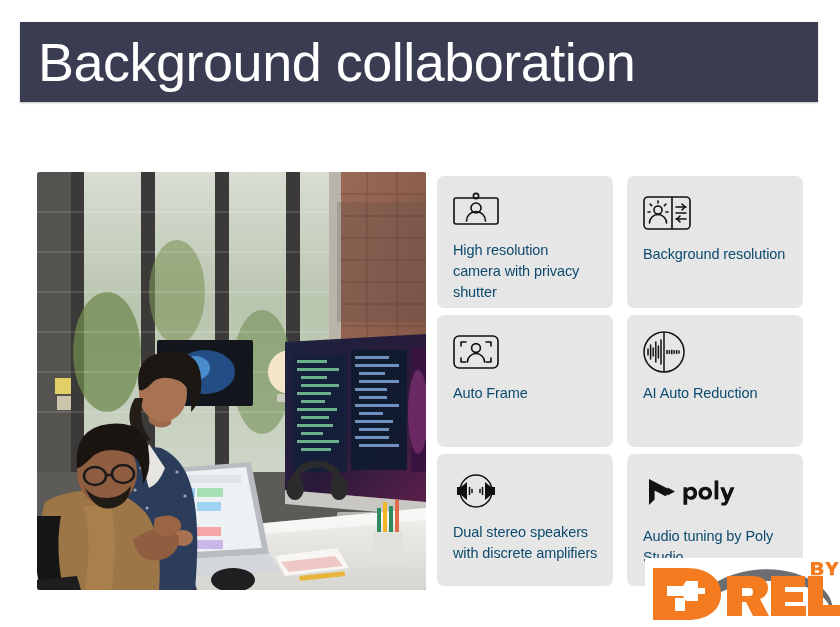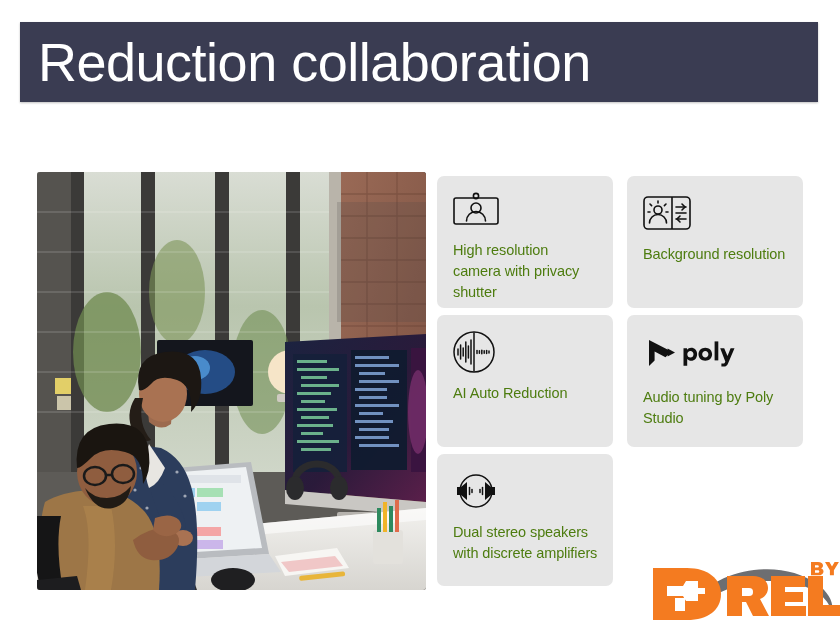--- a/index.html
+++ b/index.html
@@ -76,21 +76,21 @@
     align-items: flex-start;
   }
   .card-icon {
     height: 42px;
     display: flex;
     align-items: center;
     margin-bottom: 10px;
   }
   .card-icon svg { display: block; }
   .card-label {
-    color: #4d7c0f;
+    color: #0c4a6e;
     font-size: 14.5px;
     line-height: 21px;
     font-weight: 400;
     letter-spacing: -0.1px;
   }
   .card.brand .card-icon { height: 44px; margin-bottom: 12px; }
 
   
   .watermark {
     position: absolute;
@@ -103,21 +103,21 @@
     overflow: hidden;
   }
   .watermark svg { display: block; }
 </style>
 </head>
 <body>
 
 <div id="page">
 
   <div class="header-banner">
-    <div class="header-title">Reduction collaboration</div>
+    <div class="header-title">Background collaboration</div>
   </div>
 
   <div class="photo">
     <svg viewBox="0 0 389 418" preserveAspectRatio="xMidYMid slice">
       <defs>
         <linearGradient id="winGlass" x1="0" y1="0" x2="0" y2="1">
           <stop offset="0%" stop-color="#d9ddd4"></stop>
           <stop offset="45%" stop-color="#b9c5ae"></stop>
           <stop offset="100%" stop-color="#cfd6c8"></stop>
         </linearGradient>
@@ -371,20 +371,36 @@
             <line x1="33" y1="18" x2="43" y2="18"></line>
             <line x1="33" y1="24" x2="43" y2="24"></line>
             <path d="M39 9 l3 3 l-3 3"></path>
             <path d="M37 21 l-3 3 l3 3"></path>
           </g>
         </svg>
       </div>
       <div class="card-label">Background resolution</div>
     </div>
 
+    <div class="card">
+      <div class="card-icon">
+        <svg width="46" height="34" viewBox="0 0 46 34" fill="none" stroke="#111111" stroke-width="1.6">
+          <rect x="1" y="1" width="44" height="32" rx="5"></rect>
+          <g stroke-linecap="round" stroke-linejoin="round">
+            <path d="M8 11 v-4 h5"></path>
+            <path d="M38 11 v-4 h-5"></path>
+            <path d="M8 23 v4 h5"></path>
+            <path d="M38 23 v4 h-5"></path>
+          </g>
+          <circle cx="23" cy="13" r="4.4"></circle>
+          <path d="M14.5 27 a8.5 8.5 0 0 1 17 0" stroke-linecap="round"></path>
+        </svg>
+      </div>
+      <div class="card-label">Auto Frame</div>
+    </div>
 
     <div class="card">
       <div class="card-icon">
         <svg width="42" height="42" viewBox="0 0 42 42" fill="none" stroke="#111111" stroke-width="1.5">
           <circle cx="21" cy="21" r="20"></circle>
           <line x1="21" y1="1.4" x2="21" y2="40.6"></line>
           <g stroke-linecap="round" stroke-width="1.5">
             <line x1="5" y1="18" x2="5" y2="24"></line>
             <line x1="7.6" y1="14" x2="7.6" y2="28"></line>
             <line x1="10.2" y1="17" x2="10.2" y2="25"></line>
@@ -398,55 +414,55 @@
             <line x1="28.8" y1="19.2" x2="28.8" y2="22.8"></line>
             <line x1="31.2" y1="19.8" x2="31.2" y2="22.2"></line>
             <line x1="33.6" y1="19.4" x2="33.6" y2="22.6"></line>
             <line x1="36" y1="20" x2="36" y2="22"></line>
           </g>
         </svg>
       </div>
       <div class="card-label">AI Auto Reduction</div>
     </div>
 
+    <div class="card">
+      <div class="card-icon">
+        <svg width="46" height="40" viewBox="0 0 46 40" fill="none" stroke="#111111" stroke-width="1.5">
+          <circle cx="23" cy="20" r="16"></circle>
+          <g fill="#111111" stroke="none">
+            <path d="M4 16 l0 8 l4 0 l6 5 l0 -18 l-6 5 z"></path>
+            <path d="M42 16 l0 8 l-4 0 l-6 5 l0 -18 l6 5 z"></path>
+          </g>
+          <g stroke-linecap="round">
+            <line x1="16.5" y1="16.5" x2="16.5" y2="23.5"></line>
+            <line x1="19" y1="18.5" x2="19" y2="21.5"></line>
+            <line x1="29.5" y1="16.5" x2="29.5" y2="23.5"></line>
+            <line x1="27" y1="18.5" x2="27" y2="21.5"></line>
+          </g>
+        </svg>
+      </div>
+      <div class="card-label">Dual stereo speakers with discrete amplifiers</div>
+    </div>
+
     <div class="card brand">
       <div class="card-icon">
         <svg width="108" height="30" viewBox="0 0 108 30" fill="#111111">
           <path d="M6 2 L6 28 L11.6 22.6 L11.6 13.5 L22.5 19.2 L28.4 13.4 L6 2 Z"></path>
           <path d="M24.6 10.6 L32 14.6 L24.6 18.4 Z"></path>
           <g>
             <path d="M40.5 10.2 h3.5 v1.6 c1.0 -1.3 2.5 -2.0 4.2 -2.0 c3.4 0 5.9 2.7 5.9 6.4 c0 3.8 -2.5 6.5 -5.9 6.5 c-1.6 0 -3.0 -0.6 -4.0 -1.8 v6.9 h-3.7 V10.2 Z M47.4 19.5 c1.8 0 3.1 -1.3 3.1 -3.3 c0 -1.9 -1.3 -3.2 -3.1 -3.2 c-1.8 0 -3.1 1.3 -3.1 3.2 c0 2.0 1.3 3.3 3.1 3.3 Z"></path>
             <path d="M62.3 9.8 c3.9 0 6.8 2.8 6.8 6.5 c0 3.7 -2.9 6.5 -6.8 6.5 c-3.9 0 -6.8 -2.8 -6.8 -6.5 c0 -3.7 2.9 -6.5 6.8 -6.5 Z M62.3 19.5 c1.8 0 3.1 -1.4 3.1 -3.2 c0 -1.9 -1.3 -3.2 -3.1 -3.2 c-1.8 0 -3.1 1.4 -3.1 3.2 c0 1.8 1.3 3.2 3.1 3.2 Z"></path>
             <path d="M71.6 3.4 h3.7 v19.0 h-3.7 V3.4 Z"></path>
             <path d="M77.2 10.2 h4.0 l3.3 7.9 l3.1 -7.9 h3.9 l-6.6 15.6 c-0.8 1.9 -2.0 2.8 -3.9 2.8 h-2.6 v-3.2 h2.0 c0.8 0 1.2 -0.3 1.5 -1.0 l0.4 -1.0 L77.2 10.2 Z"></path>
           </g>
         </svg>
       </div>
       <div class="card-label">Audio tuning by Poly Studio</div>
     </div>
 
-    <div class="card">
-      <div class="card-icon">
-        <svg width="46" height="40" viewBox="0 0 46 40" fill="none" stroke="#111111" stroke-width="1.5">
-          <circle cx="23" cy="20" r="16"></circle>
-          <g fill="#111111" stroke="none">
-            <path d="M4 16 l0 8 l4 0 l6 5 l0 -18 l-6 5 z"></path>
-            <path d="M42 16 l0 8 l-4 0 l-6 5 l0 -18 l6 5 z"></path>
-          </g>
-          <g stroke-linecap="round">
-            <line x1="16.5" y1="16.5" x2="16.5" y2="23.5"></line>
-            <line x1="19" y1="18.5" x2="19" y2="21.5"></line>
-            <line x1="29.5" y1="16.5" x2="29.5" y2="23.5"></line>
-            <line x1="27" y1="18.5" x2="27" y2="21.5"></line>
-          </g>
-        </svg>
-      </div>
-      <div class="card-label">Dual stereo speakers with discrete amplifiers</div>
-    </div>
-
   </div>
 
   <div class="watermark">
     <svg width="195" height="69" viewBox="0 0 195 69">
 
       <path d="M44 46 C78 6 140 2 172 26 C186 36 190 48 186 58 C188 46 176 34 158 28 C124 16 78 26 50 50 Z" fill="#6d6e71"></path>
 
       <path d="M8 10 h34 c21 0 34 11 34 26 c0 16 -13 26 -34 26 H8 Z" fill="#F47B20"></path>
       <g fill="#ffffff">
         <path d="M22 28 h16 l3 -5 h12 v7 h7 v6 h-7 v7 H41 l-3 -5 H22 Z"></path>

